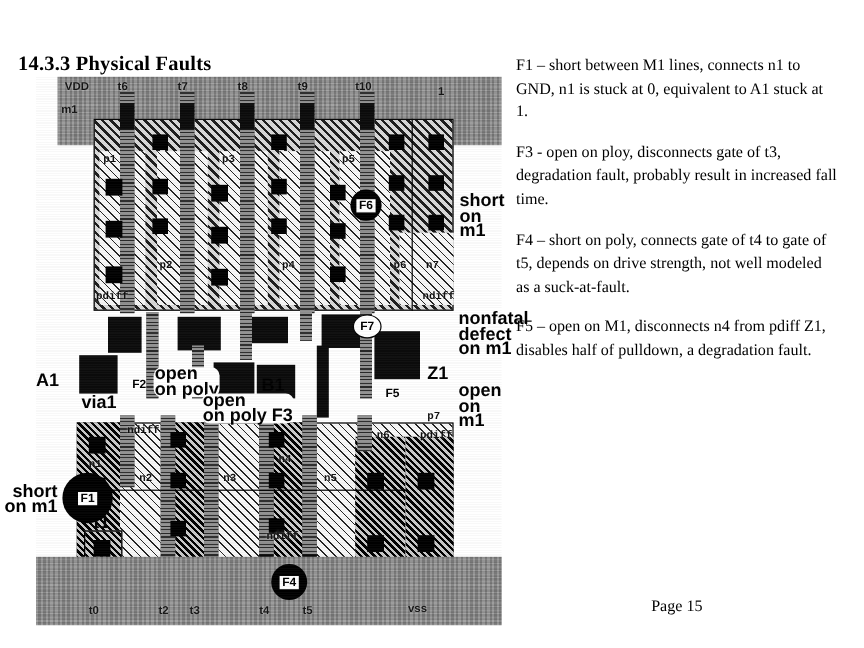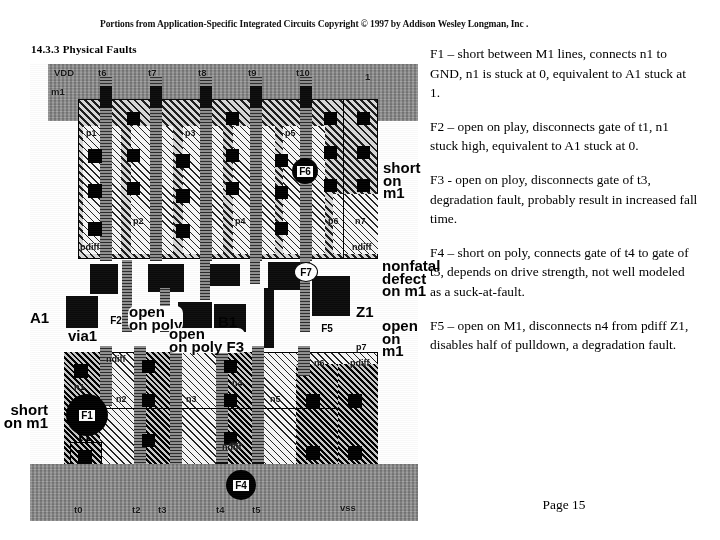--- a/index.html
+++ b/index.html
@@ -27,23 +27,23 @@
     font-size: 9.5px;
     font-weight: bold;
     letter-spacing: -0.1px;
     white-space: nowrap;
     color: #111;
   }
 
   
   #heading {
     position: absolute;
-    left: 31px;
+    left: 15px;
     top: 43px;
-    font-size: 11px;
+    font-size: 17px;
     font-weight: bold;
     letter-spacing: 0.2px;
   }
 
   
   #faults {
     position: absolute;
     left: 430px;
     top: 44px;
     width: 268px;
@@ -133,21 +133,21 @@
   }
   
   .contact {
     position: absolute;
     background: #000;
   }
 
   
   .node-label {
     position: absolute;
-    font-family: Liberation Sans, sans-serif;
+    font-family: Liberation Mono, monospace;
     font-size: 9px;
     font-weight: bold;
     color: #0d0d0d;
     white-space: nowrap;
     z-index: 40;
     text-shadow: 0 0 2px rgba(255,255,255,.6);
     text-align: center;
   }
 
   
@@ -201,21 +201,20 @@
 
   
   .hline { position: absolute; background: #000; height: 1px; z-index: 35; }
   .vline { position: absolute; background: #000; width: 1px; z-index: 35; }
 </style>
 </head>
 <body>
 
 <div id="slide">
 
-  <div id="header">Portions from Application-Specific Integrated Circuits Copyright © 1997 by Addison Wesley Longman, Inc .</div>
 
   <div id="heading">14.3.3 Physical Faults</div>
 
   <div id="layout">
 
     <div class="rail" id="vdd-rail"></div>
     <div class="rail-label" style="left:24px; top:3px;">VDD</div>
     <div class="rail-label" style="left:21px; top:22px;text-align:right;">m1</div>
 
     <div class="rail-label" style="left:68px; top:3px;">t6</div>
@@ -373,21 +372,21 @@
     <div class="node-label" style="left:86px; top:330px;">n2</div>
     <div class="node-label" style="left:156px; top:330px;">n3</div>
     <div class="node-label" style="left:202px; top:314px;">n4</div>
     <div class="node-label" style="left:240px; top:330px;">n5</div>
     <div class="node-label" style="left:284px; top:294px;">n6</div>
     <div class="node-label" style="left:320px; top:294px;">pdiff</div>
     <div class="node-label" style="left:326px; top:278px;">p7</div>
     <div class="node-label" style="left:192px; top:378px;">ndiff</div>
     <div class="callout" style="left:48px; top:366px;">t1</div>
 
-    <div class="fmark filled" style="left:36px; top:330px; width:42px; height:42px;">
+    <div class="fmark filled" style="left:22px; top:330px; width:42px; height:42px;">
       <span>F1</span>
     </div>
     <div class="callout" style="left:-30px; top:340px; text-align:right; width:48px;">short
 on m1</div>
 
     <div class="rail" id="vss-rail"></div>
     <div class="rail-label" style="left:44px; top:440px;">t0</div>
     <div class="rail-label" style="left:102px; top:440px;">t2</div>
     <div class="rail-label" style="left:128px; top:440px;">t3</div>
     <div class="rail-label" style="left:186px; top:440px;">t4</div>
@@ -396,21 +395,20 @@
 
     <div class="fmark filled" style="left:196px; top:406px; width:30px; height:30px;">
       <span>F4</span>
     </div>
 
     <div class="noise"></div>
   </div>
 
   <div id="faults">
     <p class="fault-para">F1 – short between M1 lines, connects n1 to GND, n1 is stuck at 0, equivalent to A1 stuck at 1.</p>
-    <p class="fault-para">F2 – open on play, disconnects gate of t1, n1 stuck high, equivalent to A1 stuck at 0.</p>
     <p class="fault-para">F3 -  open on ploy, disconnects gate of t3, degradation fault, probably result in increased fall time.</p>
     <p class="fault-para">F4 – short on poly, connects gate of t4 to gate of t5, depends on drive strength, not well modeled as a suck-at-fault.</p>
     <p class="fault-para">F5 – open on M1, disconnects n4 from pdiff Z1, disables half of pulldown, a degradation fault.</p>
   </div>
 
   <div id="page-num">Page 15</div>
 
 </div>
 
 </body></html>

